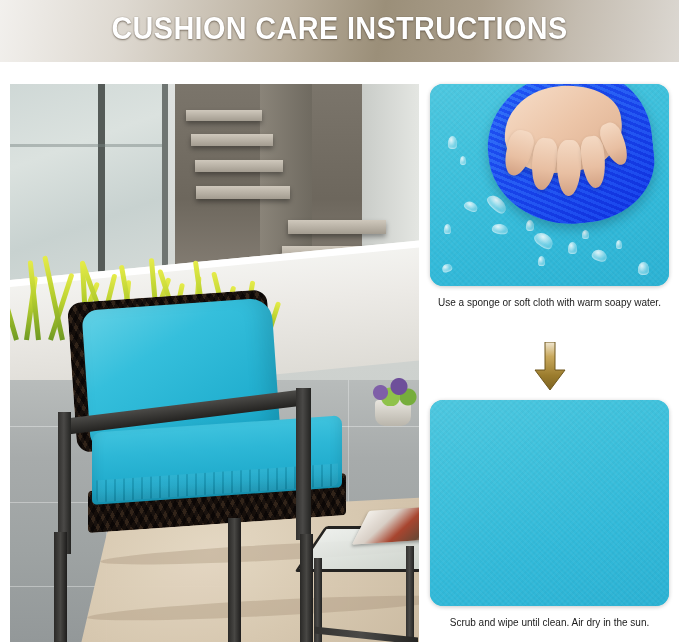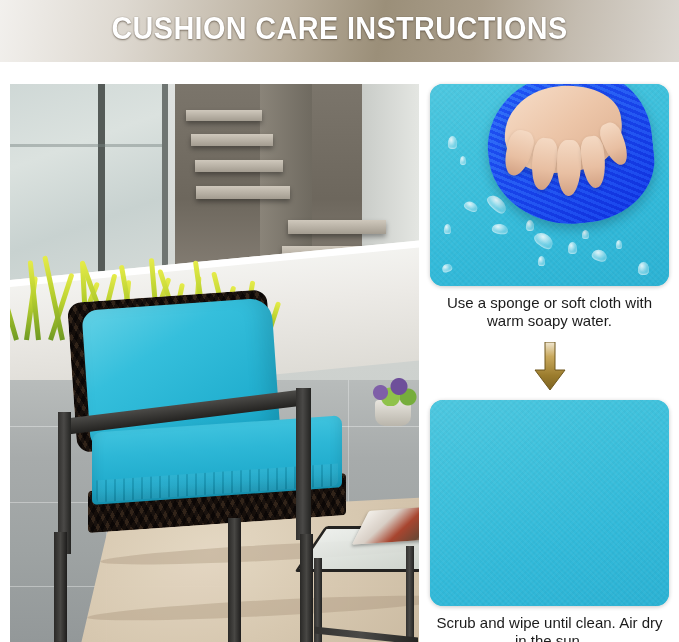--- a/index.html
+++ b/index.html
@@ -231,21 +231,21 @@
   .droplet{
     position:absolute;
     background:radial-gradient(ellipse at 35% 30%, rgba(255,255,255,.85), rgba(160,225,240,.55) 55%, rgba(80,190,215,.3));
     border-radius:60% 60% 50% 50%/70% 70% 40% 40%;
     box-shadow:inset 0 -1px 2px rgba(255,255,255,.6);
   }
 
   .caption{
     position:absolute;left:0;width:239px;
     text-align:center;color:#1b1b1b;
-    font-size:15px;line-height:18px;
+    font-size:10px;line-height:18px;
     font-family:"Liberation Sans",sans-serif;
   }
   .caption-top{top:210px;}
   .caption-bottom{top:530px;}
 
   .arrow{
     position:absolute;left:50%;top:258px;transform:translateX(-50%);
     width:34px;height:48px;
   }
 </style>

